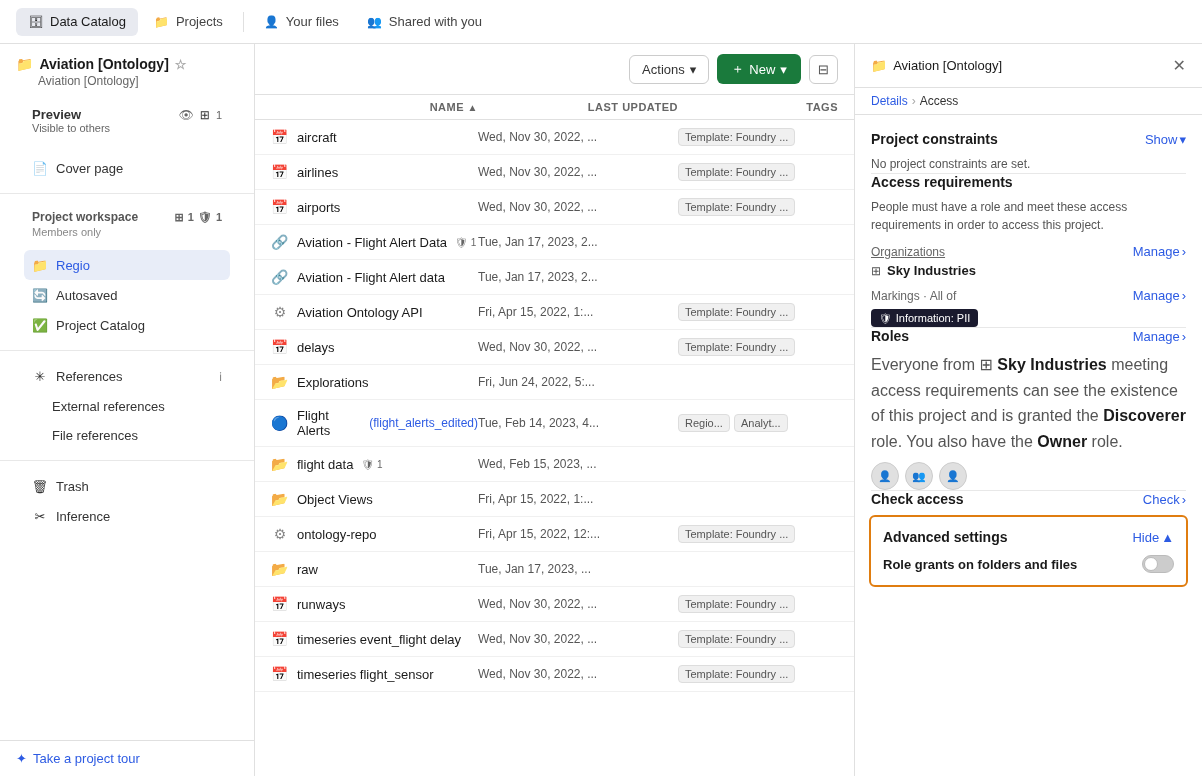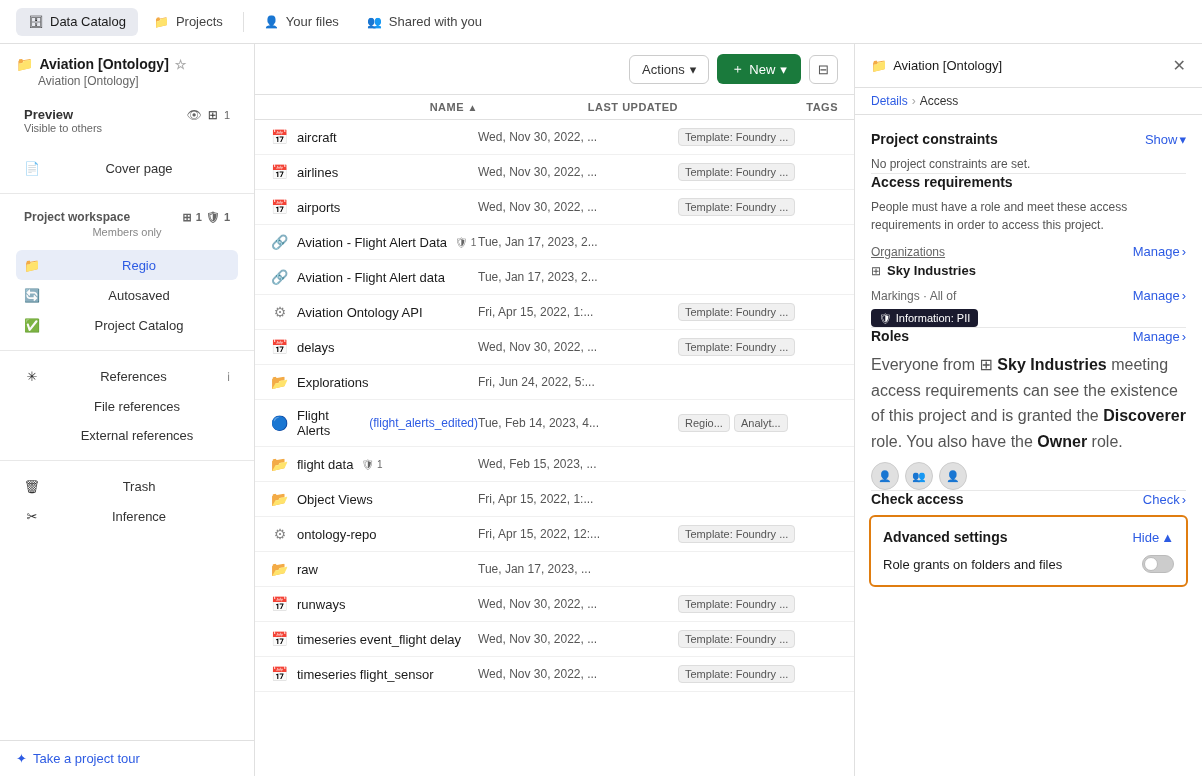--- a/index.html
+++ b/index.html
@@ -17,21 +17,21 @@
     
     .main-area { display: flex; flex: 1; overflow: hidden; }
 
     
     .sidebar { width: 255px; background: #fff; border-right: 1px solid #e0e0e0; display: flex; flex-direction: column; flex-shrink: 0; overflow-y: auto; }
     .sidebar-header { padding: 12px 16px 8px; }
     .project-title { display: flex; align-items: center; gap: 6px; font-weight: 600; font-size: 14px; color: #1a1a1a; }
     .project-subtitle { font-size: 12px; color: #666; margin-top: 2px; padding-left: 22px; }
     .star-icon { color: #aaa; font-size: 13px; cursor: pointer; }
 
-    .sidebar-section { padding: 4px 16px; text-align: center; }
+    .sidebar-section { padding: 4px 24px; }
     .sidebar-item { display: flex; align-items: center; gap: 8px; padding: 7px 8px; border-radius: 6px; cursor: pointer; color: #333; font-size: 13px; }
     .sidebar-item.active { background: #e8edf8; color: #2d5be3; font-weight: 500; }
     .sidebar-item-icon { width: 16px; height: 16px; display: flex; align-items: center; justify-content: center; font-size: 13px; flex-shrink: 0; }
     .sidebar-item-label { flex: 1; }
     .preview-header { display: flex; align-items: center; justify-content: space-between; margin-bottom: 4px; }
     .preview-meta { font-size: 11px; color: #666; }
     .preview-controls { display: flex; align-items: center; gap: 6px; }
     .preview-icon { font-size: 12px; color: #666; cursor: pointer; }
     .preview-count { font-size: 11px; color: #666; }
 
@@ -98,21 +98,21 @@
     .role-avatars { display: flex; gap: 6px; margin-top: 8px; }
     .role-avatar { width: 28px; height: 28px; border-radius: 50%; background: #e0e0e0; border: 1px solid #ccc; display: flex; align-items: center; justify-content: center; font-size: 11px; color: #555; cursor: pointer; }
 
     
     .advanced-section { border: 2px solid #e07d10; border-radius: 6px; padding: 12px; margin: 0 -2px; }
     .advanced-header { display: flex; align-items: center; justify-content: space-between; margin-bottom: 10px; }
     .advanced-title { font-weight: 600; font-size: 14px; }
     .advanced-action { color: #2d5be3; font-size: 13px; cursor: pointer; display: flex; align-items: center; gap: 2px; }
 
     .toggle-row { display: flex; align-items: center; justify-content: space-between; }
-    .toggle-label { font-size: 13px; font-weight: 400; color: #1a1a1a; }
+    .toggle-label { font-size: 13px; font-weight: 700; color: #1a1a1a; }
     .toggle { width: 32px; height: 18px; border-radius: 9px; background: #ccc; position: relative; cursor: pointer; border: 1px solid #bbb; }
     .toggle-knob { width: 14px; height: 14px; border-radius: 50%; background: #fff; position: absolute; top: 1px; left: 1px; border: 1px solid #bbb; }
 
     .toggle-desc { font-size: 12px; color: #555; margin-top: 6px; line-height: 1.4; }
 
     .take-tour { display: flex; align-items: center; gap: 6px; padding: 10px 16px; color: #2d5be3; font-size: 13px; cursor: pointer; margin-top: auto; border-top: 1px solid #e0e0e0; }
 
     
     .sort-arrow { font-size: 10px; }
   </style>
@@ -208,24 +208,24 @@
 
       <div class="sidebar-divider"></div>
 
       <div class="sidebar-section">
         <div class="sidebar-item">
           <span class="sidebar-item-icon">✳</span>
           <span class="sidebar-item-label">References</span>
           <span style="color:#888; font-size:12px;">ℹ</span>
         </div>
         <div class="sidebar-item sub-item">
+          <span class="sidebar-item-label">External references</span>
+        </div>
+        <div class="sidebar-item sub-item">
           <span class="sidebar-item-label">File references</span>
-        </div>
-        <div class="sidebar-item sub-item">
-          <span class="sidebar-item-label">External references</span>
         </div>
       </div>
 
       <div class="sidebar-divider"></div>
 
       <div class="sidebar-section">
         <div class="sidebar-item">
           <span class="sidebar-item-icon">🗑</span>
           <span class="sidebar-item-label">Trash</span>
         </div>

